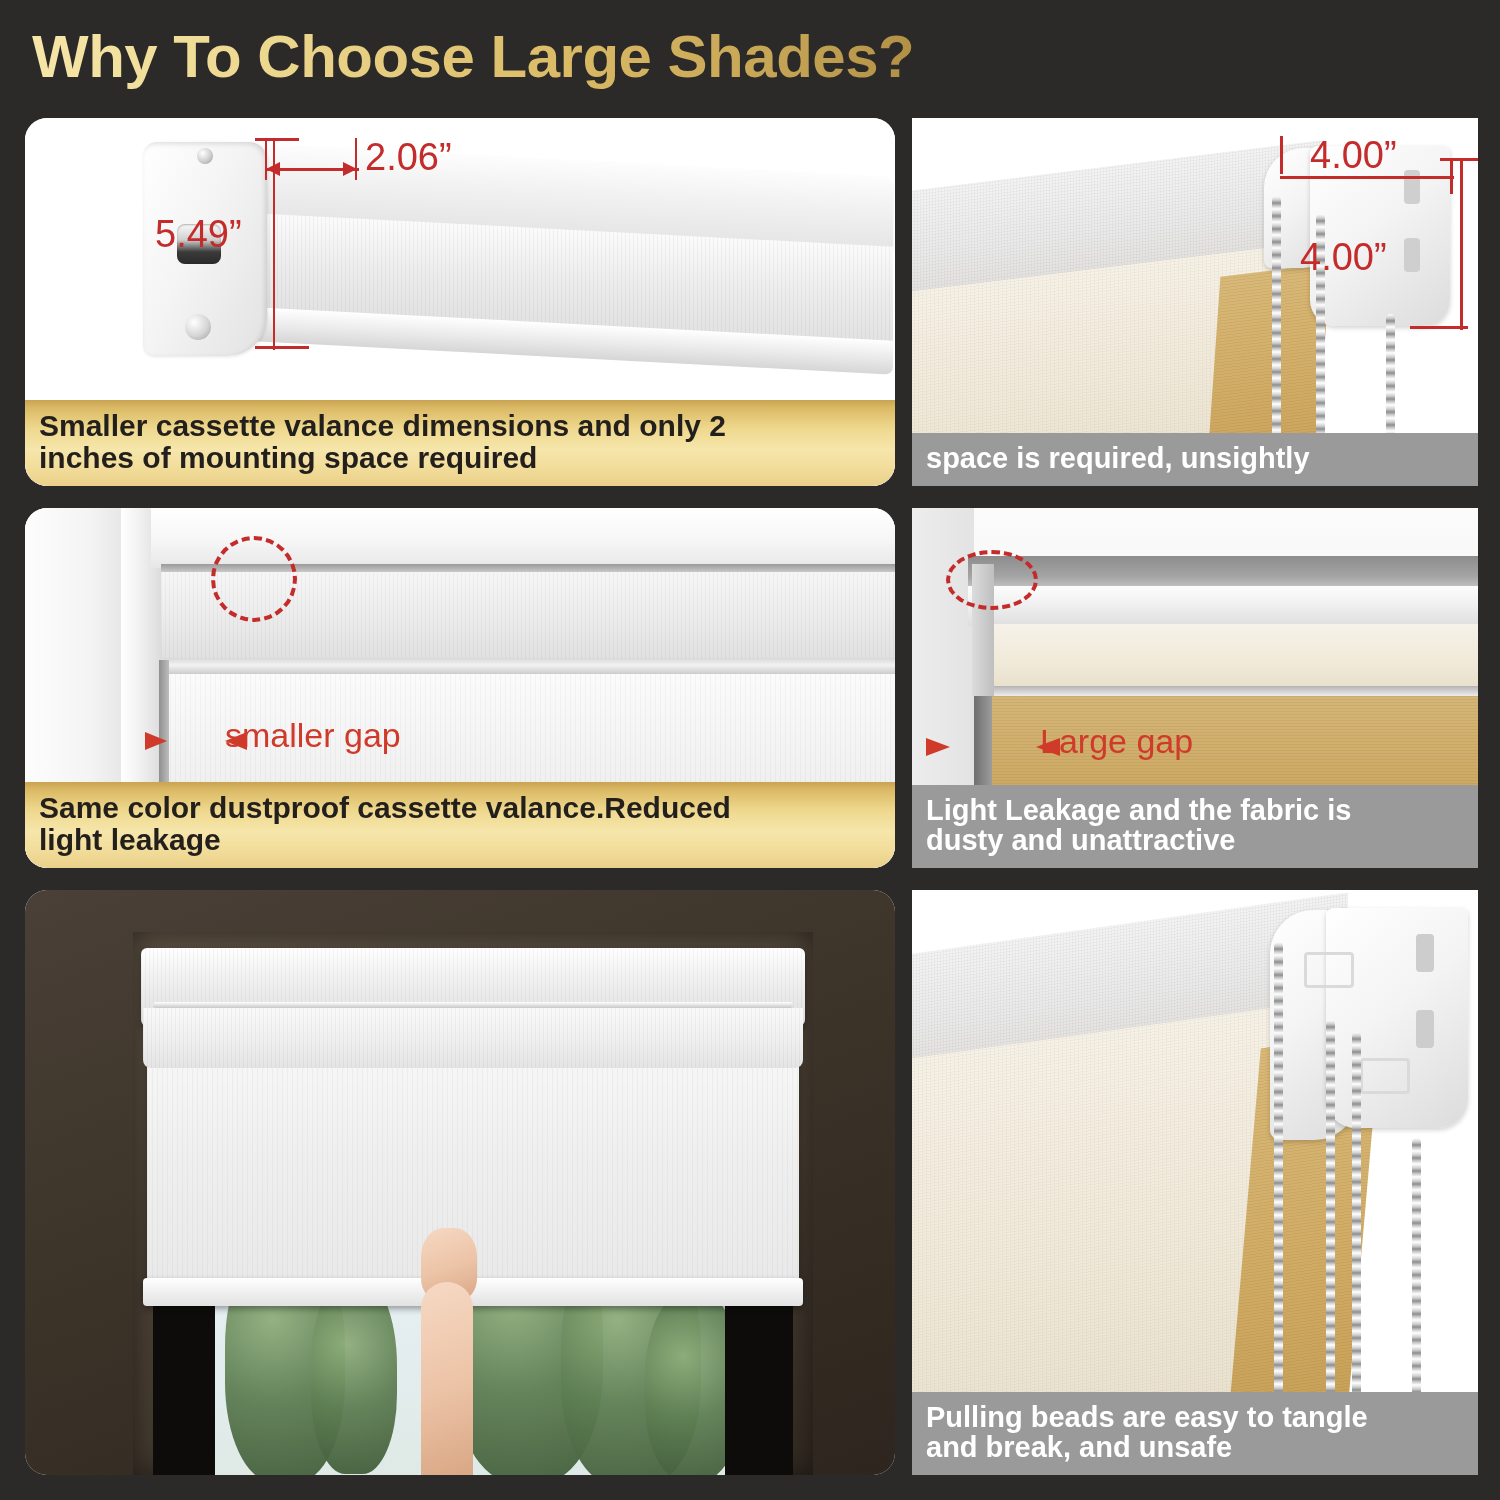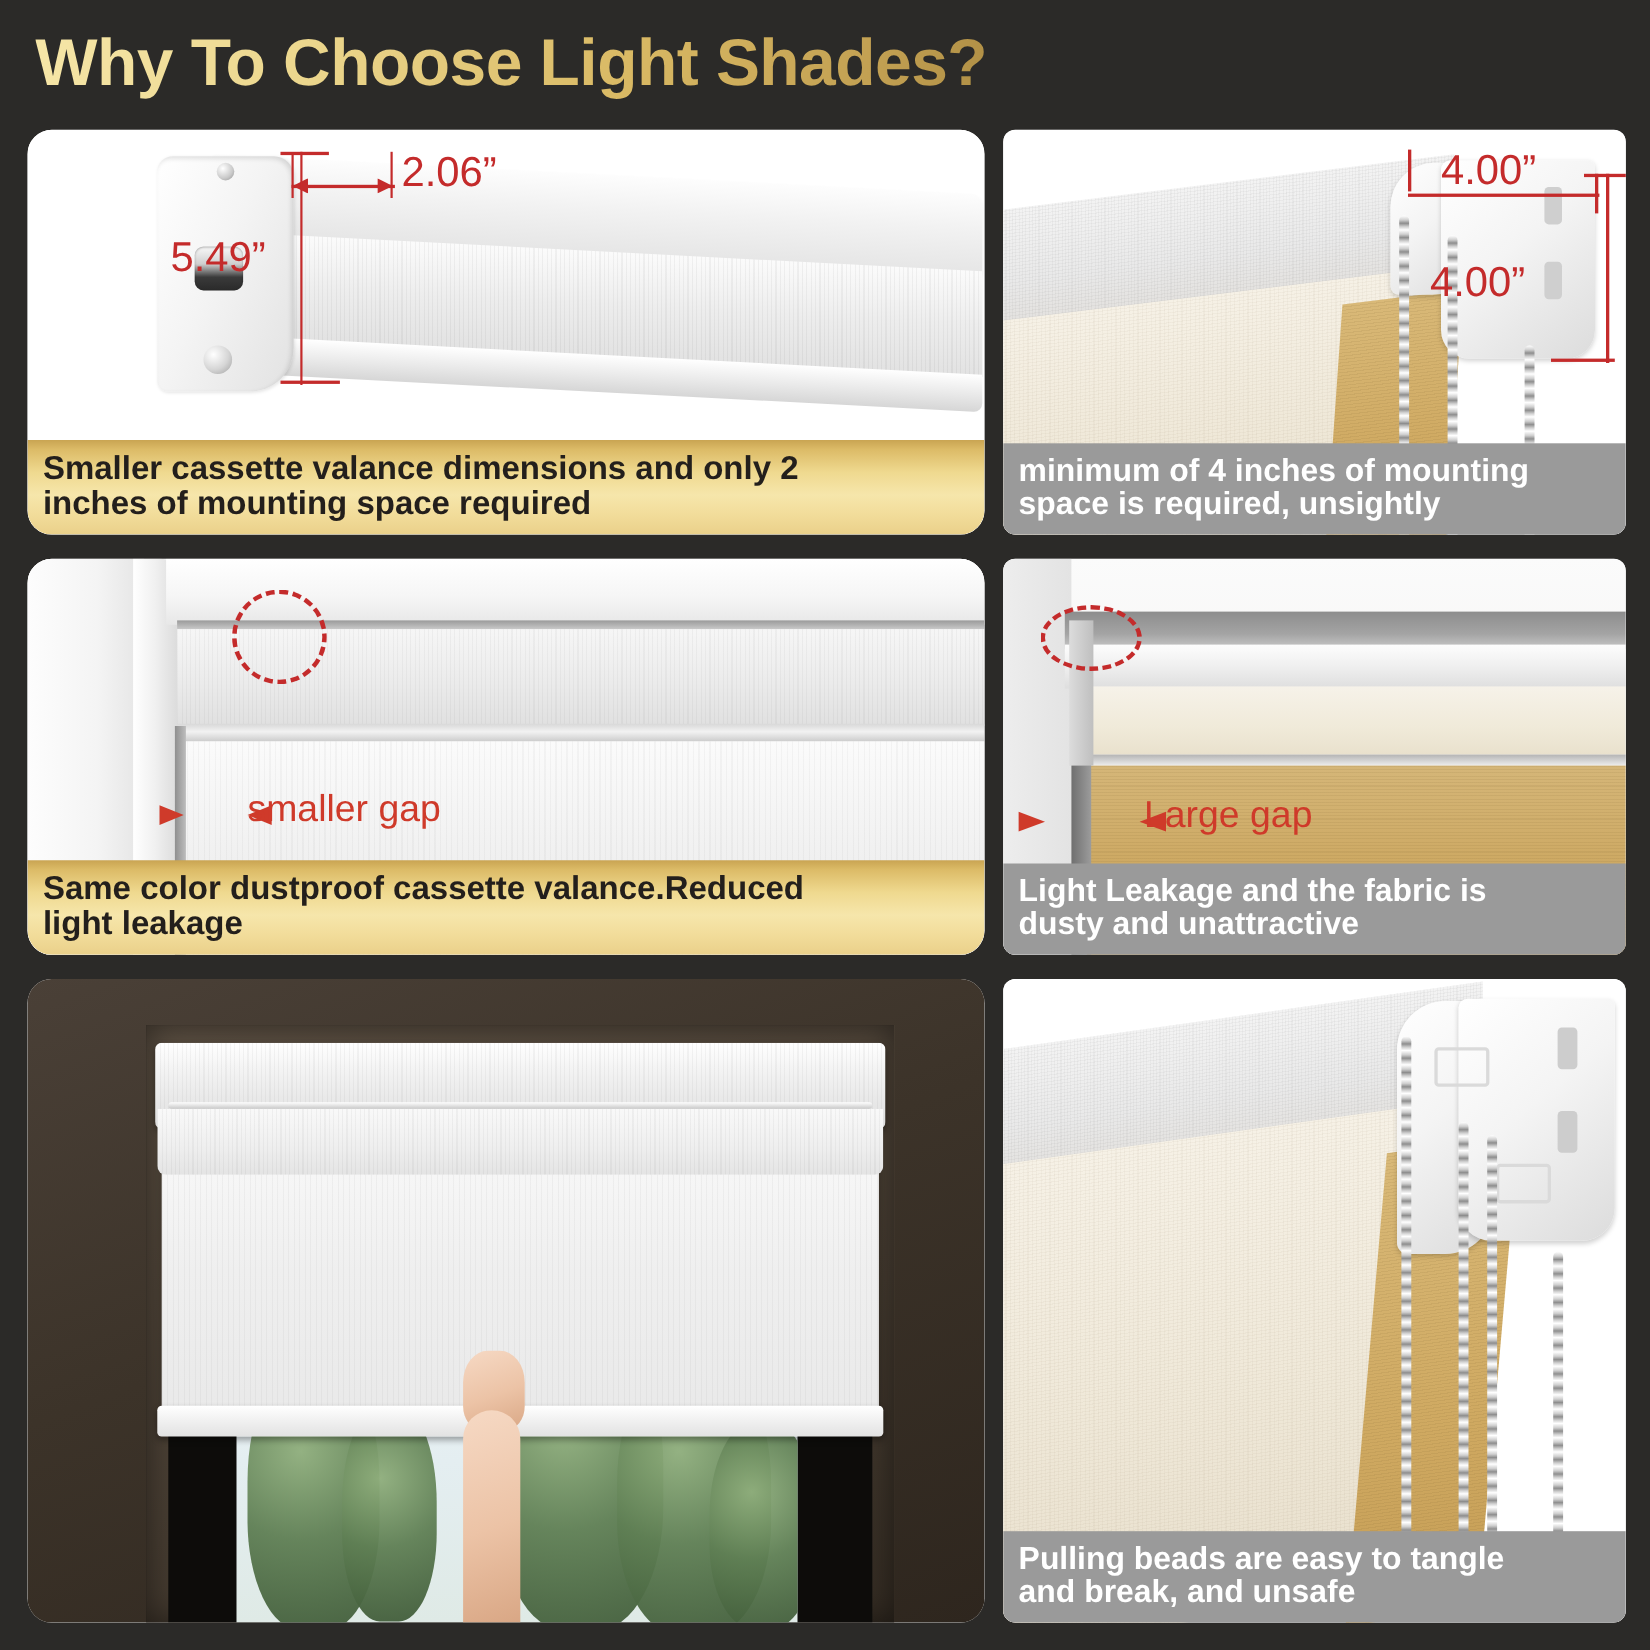--- a/index.html
+++ b/index.html
@@ -32,21 +32,21 @@
     text-shadow: none;
   }
 
   
   .panel {
     position: absolute;
     overflow: hidden;
     background: #ffffff;
   }
   .panel.good { border-radius: 22px; }
-  .panel.bad  { border-radius: 11px; }
+  .panel.bad  { border-radius: 0; }
 
   .art {
     position: absolute;
     left: 0; right: 0; top: 0; bottom: 0;
     overflow: hidden;
   }
 
   
   .caption {
     position: absolute;
@@ -237,21 +237,21 @@
     background: linear-gradient(160deg,#f6d9c4 0%, #ecc3a6 55%, #d9a785 100%);
     border-radius: 40% 40% 30% 30%;
     z-index: 15;
   }
 </style>
 </head>
 <body>
 
 <div id="root">
 
-  <div class="title">Why To Choose Light Shades?</div>
+  <div class="title">Why To Choose Large Shades?</div>
 
   <div class="panel good" style="left:25px; top:118px; width:870px; height:368px;">
     <div class="art">
       <div class="p1bg"></div>
 
       <div class="p1-head"></div>
       <div class="p1-fab"></div>
       <div class="p1-bar"></div>
       <div class="p1-cap"></div>
       <div class="p1-slot"></div>
@@ -299,21 +299,20 @@
       <div class="dimline" style="left:368px; top:58px; width:174px; height:3px;"></div>
       <div class="dim-label" style="left:398px; top:16px; font-size:38px;">4.00”</div>
 
       <div class="dimline" style="left:548px; top:40px; width:3px; height:172px;"></div>
       <div class="dimline" style="left:528px; top:40px; width:42px; height:3px;"></div>
       <div class="dimline" style="left:498px; top:208px; width:58px; height:3px;"></div>
       <div class="dim-label" style="left:388px; top:118px; font-size:38px;">4.00”</div>
     </div>
 
     <div class="caption gray">
-      <span class="line">minimum of 4 inches of mounting</span>
       <span class="line">space is required, unsightly</span>
     </div>
   </div>
 
   <div class="panel good" style="left:25px; top:508px; width:870px; height:360px;">
     <div class="art">
       <div style="position:absolute; inset:0; background:#f1f1f1;"></div>
 
       <div style="position:absolute; left:0; top:0; width:106px; height:360px;
                   background:linear-gradient(90deg,#fdfdfd 0%,#f4f4f4 60%,#e4e4e4 100%);"></div>

